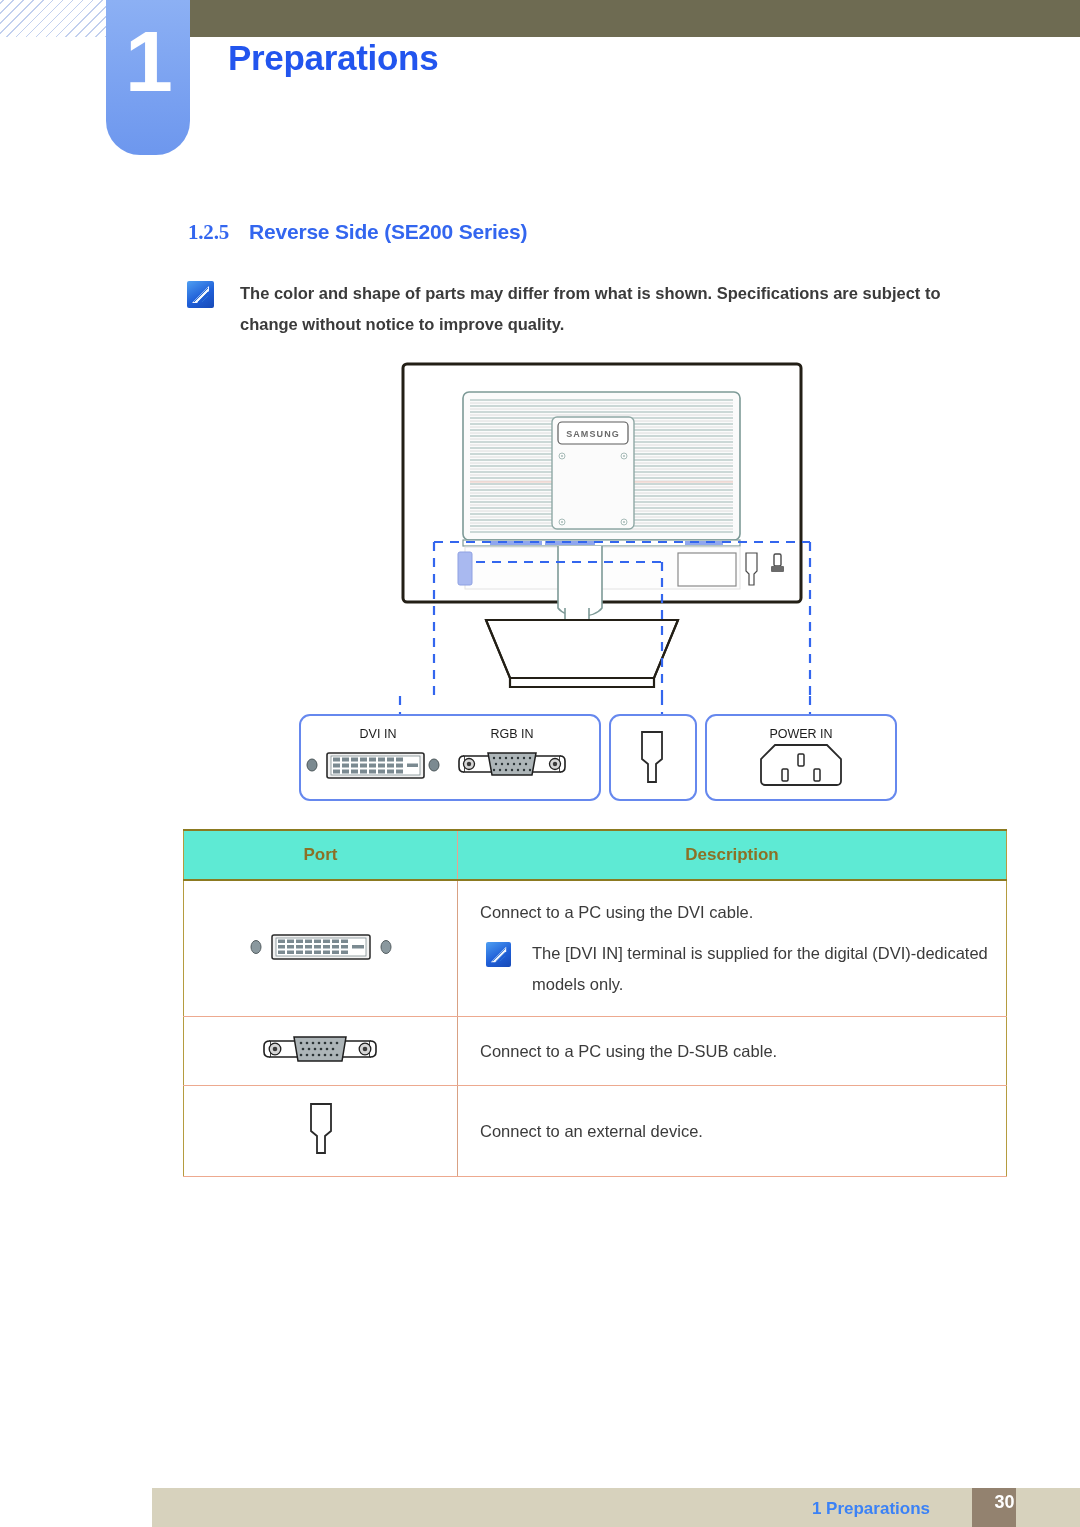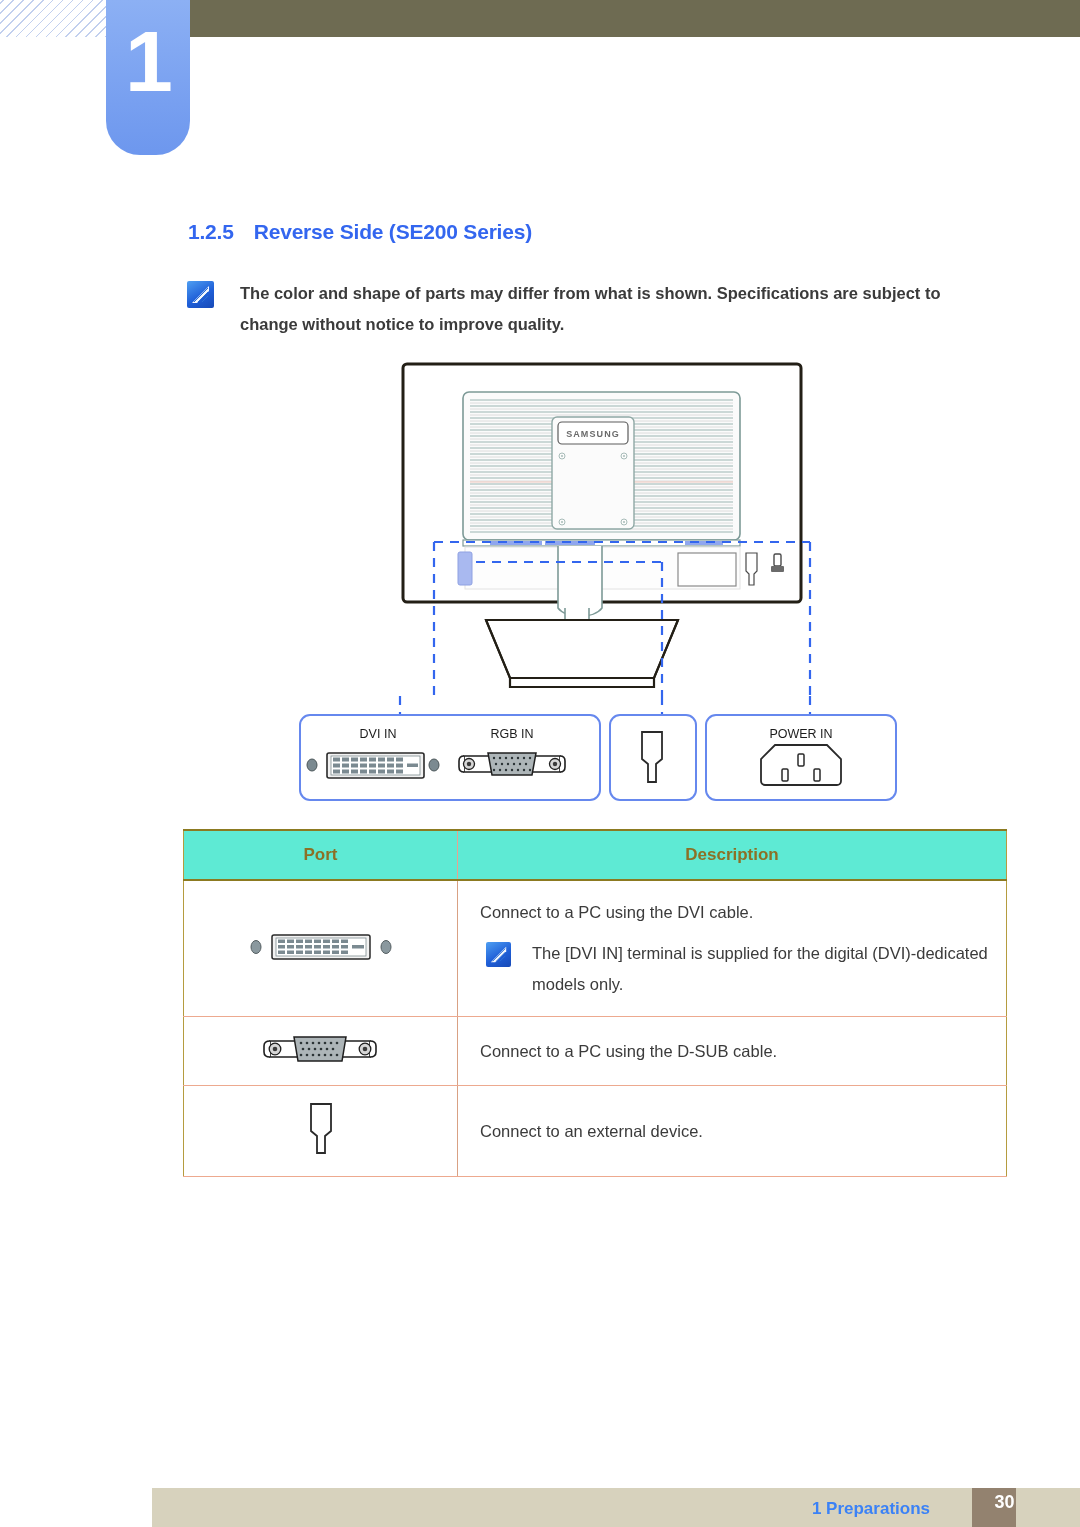--- a/index.html
+++ b/index.html
@@ -40,21 +40,21 @@
     color: #2255ee; font-size: 35px; font-weight: bold;
     letter-spacing: -.3px;
   }
 
   
   .sec-title {
     position: absolute; left: 188px; top: 220px;
     color: #3366ef; font-size: 21px; font-weight: bold;
     letter-spacing: -.2px;
   }
-  .sec-title .num { margin-right: 20px; }
+  .sec-title .num { margin-right: 20px; font-family: Liberation Serif, serif; }
 
   
   .note { position: absolute; left: 187px; top: 278px; width: 760px; }
   .note-icon {
     position: absolute; left: 0; top: 3px; width: 27px; height: 27px;
     background: linear-gradient(150deg, #4f9ff2 0%, #1f5fd8 55%, #1749b6 100%);
     border-radius: 2px;
   }
   .note-icon svg { position: absolute; left: 3px; top: 3px; }
   .note-text {
@@ -117,20 +117,21 @@
 </style>
 </head>
 <body>
 
 <div id="page">
 
   <div class="hatch"></div>
   <div class="olive-bar"></div>
   <div class="chap-tab"></div>
   <div class="chap-num">1</div>
+  <div class="chap-title">Preparations</div>
 
   <div class="sec-title">
     <span class="num">1.2.5</span><span>Reverse Side (SE200 Series)</span>
   </div>
 
   <div class="note">
     <span class="note-icon">
       <svg width="21" height="21" viewBox="0 0 21 21">
         <path d="M2 19 L19 2 L19 7 L7 19 Z" fill="#ffffff" opacity="0.95"></path>
         <path d="M4 18 L18 4" stroke="#2b6fd4" stroke-width="1" fill="none"></path>

